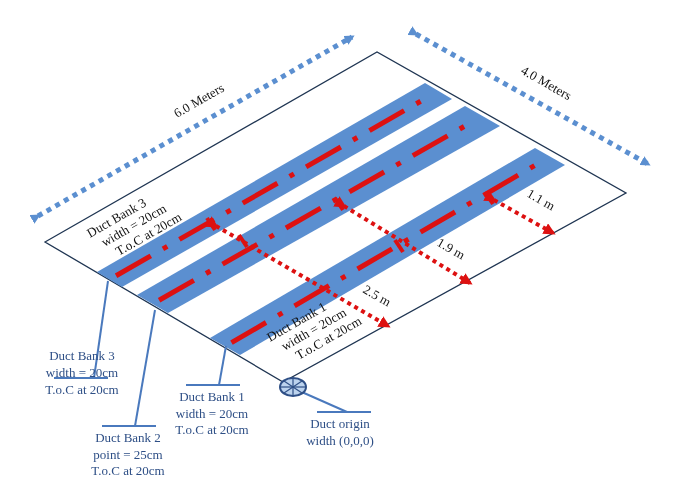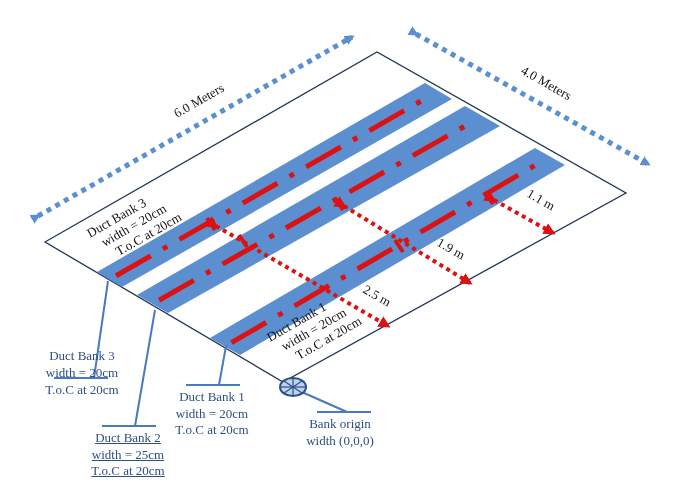--- a/index.html
+++ b/index.html
@@ -89,26 +89,26 @@
   <g class="serif lbl-blue" text-anchor="middle">
     <text x="82" y="360" style="font-size:13px">Duct Bank 3</text>
     <text x="82" y="377" style="font-size:13px">width = 20cm</text>
     <text x="82" y="394" style="font-size:13px">T.o.C at 20cm</text>
   </g>
   <g class="serif lbl-blue" text-anchor="middle">
     <text x="82" y="398"></text>
   </g>
 </svg>
 
-<div class="serif" style="position:absolute;left:78px;top:430px;width:100px;text-align:center;color:#2e4f86;font-size:13px;line-height:16.5px;text-decoration:underline;">
+<div class="serif" style="position:absolute;left:78px;top:430px;width:100px;text-align:center;color:#2e4f86;font-size:13px;line-height:16.5px;">
   <div>Duct Bank 2</div>
-  <div>width = 25cm</div>
+  <div>point = 25cm</div>
   <div>T.o.C at 20cm</div>
 </div>
 <div class="serif" style="position:absolute;left:162px;top:389px;width:100px;text-align:center;color:#2e4f86;font-size:13px;line-height:16.5px;">
   <div>Duct Bank 1</div>
   <div>width = 20cm</div>
   <div>T.o.C at 20cm</div>
 </div>
 <div class="serif" style="position:absolute;left:290px;top:416px;width:100px;text-align:center;color:#2e4f86;font-size:13px;line-height:16.5px;">
-  <div>Bank origin</div>
+  <div>Duct origin</div>
   <div>width (0,0,0)</div>
 </div>
 
 </body></html>

